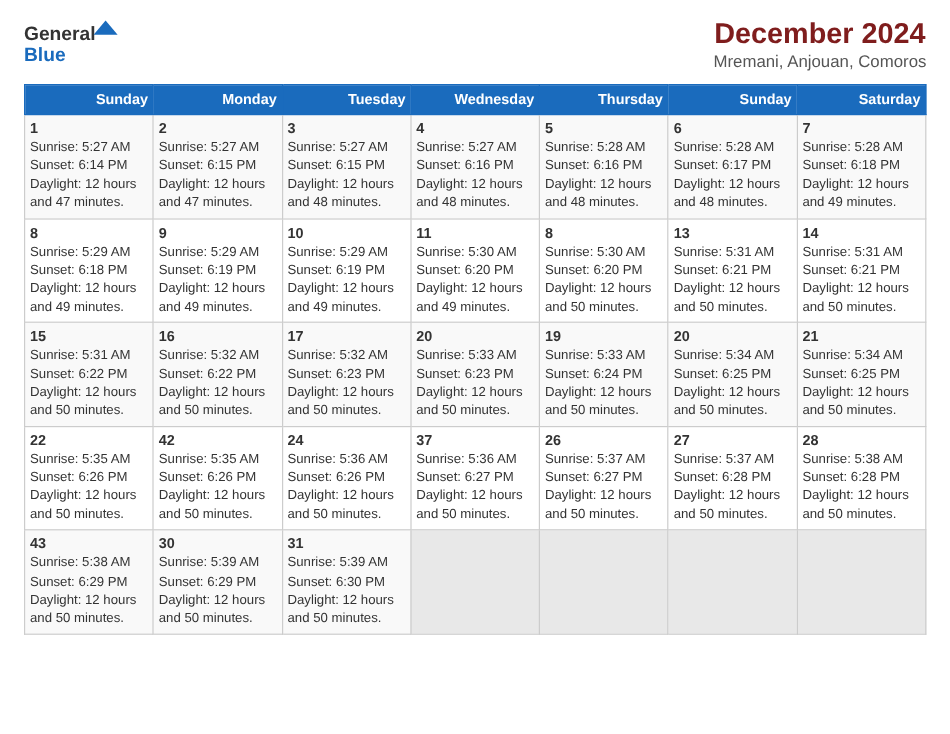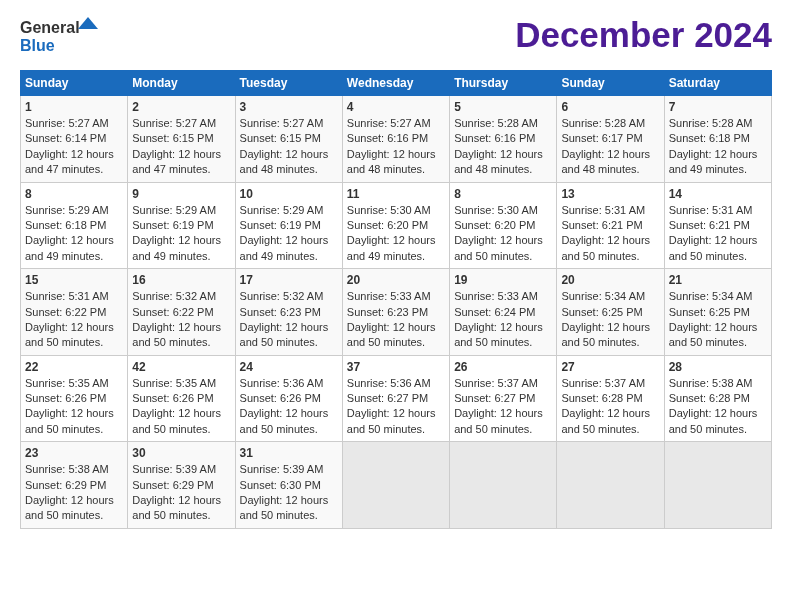--- a/index.html
+++ b/index.html
@@ -22,41 +22,41 @@
       margin-bottom: 10px;
     }
     .logo {
       display: flex;
       align-items: flex-start;
     }
     .title-section {
       text-align: right;
     }
     .month-title {
-      font-size: 35px;
+      font-size: 24px;
       font-weight: bold;
-      color: #4c1d95;
+      color: #7f1d1d;
       text-align: center;
     }
     .location {
       font-size: 14px;
       color: #555;
     }
     table {
       width: 100%;
       border-collapse: collapse;
       table-layout: fixed;
     }
     thead tr th {
       background-color: #1a6bbd;
       color: #fff;
       font-size: 12px;
       font-weight: bold;
       padding: 5px 4px;
-      text-align: left;
+      text-align: right;
       border: 1px solid #1a6bbd;
     }
     tbody tr td {
       vertical-align: top;
       padding: 4px 4px 4px 4px;
       font-size: 9.5px;
       color: #333;
       border: 1px solid #ccc;
       height: 78px;
       background: #fff;
@@ -89,20 +89,21 @@
   <div class="header">
     <div class="logo">
     <svg width="80" height="45" viewBox="0 0 80 45">
       <text x="0" y="18" font-family="Arial" font-size="16" font-weight="bold" fill="#333">General</text>
       <text x="0" y="36" font-family="Arial" font-size="16" font-weight="bold" fill="#1a6bbd">Blue</text>
       <polygon points="68,2 78,14 58,14" fill="#1a6bbd"></polygon>
     </svg>
   </div>
     <div class="title-section">
       <div class="month-title">December 2024</div>
+      <div class="location">Mremani, Anjouan, Comoros</div>
     </div>
   </div>
 
   <table>
     <thead>
       <tr id="header-row">
           <th>Sunday</th>
           <th>Monday</th>
           <th>Tuesday</th>
           <th>Wednesday</th>
@@ -227,21 +228,21 @@
           <span class="day-num">27</span>
           <span class="day-info">Sunrise: 5:37 AM<br>Sunset: 6:28 PM<br>Daylight: 12 hours and 50 minutes.</span>
         </td>
           <td>
           <span class="day-num">28</span>
           <span class="day-info">Sunrise: 5:38 AM<br>Sunset: 6:28 PM<br>Daylight: 12 hours and 50 minutes.</span>
         </td>
         </tr>
         <tr>
           <td>
-          <span class="day-num">23</span>
+          <span class="day-num">43</span>
           <span class="day-info">Sunrise: 5:38 AM<br>Sunset: 6:29 PM<br>Daylight: 12 hours and 50 minutes.</span>
         </td>
           <td>
           <span class="day-num">30</span>
           <span class="day-info">Sunrise: 5:39 AM<br>Sunset: 6:29 PM<br>Daylight: 12 hours and 50 minutes.</span>
         </td>
           <td>
           <span class="day-num">31</span>
           <span class="day-info">Sunrise: 5:39 AM<br>Sunset: 6:30 PM<br>Daylight: 12 hours and 50 minutes.</span>
         </td>

